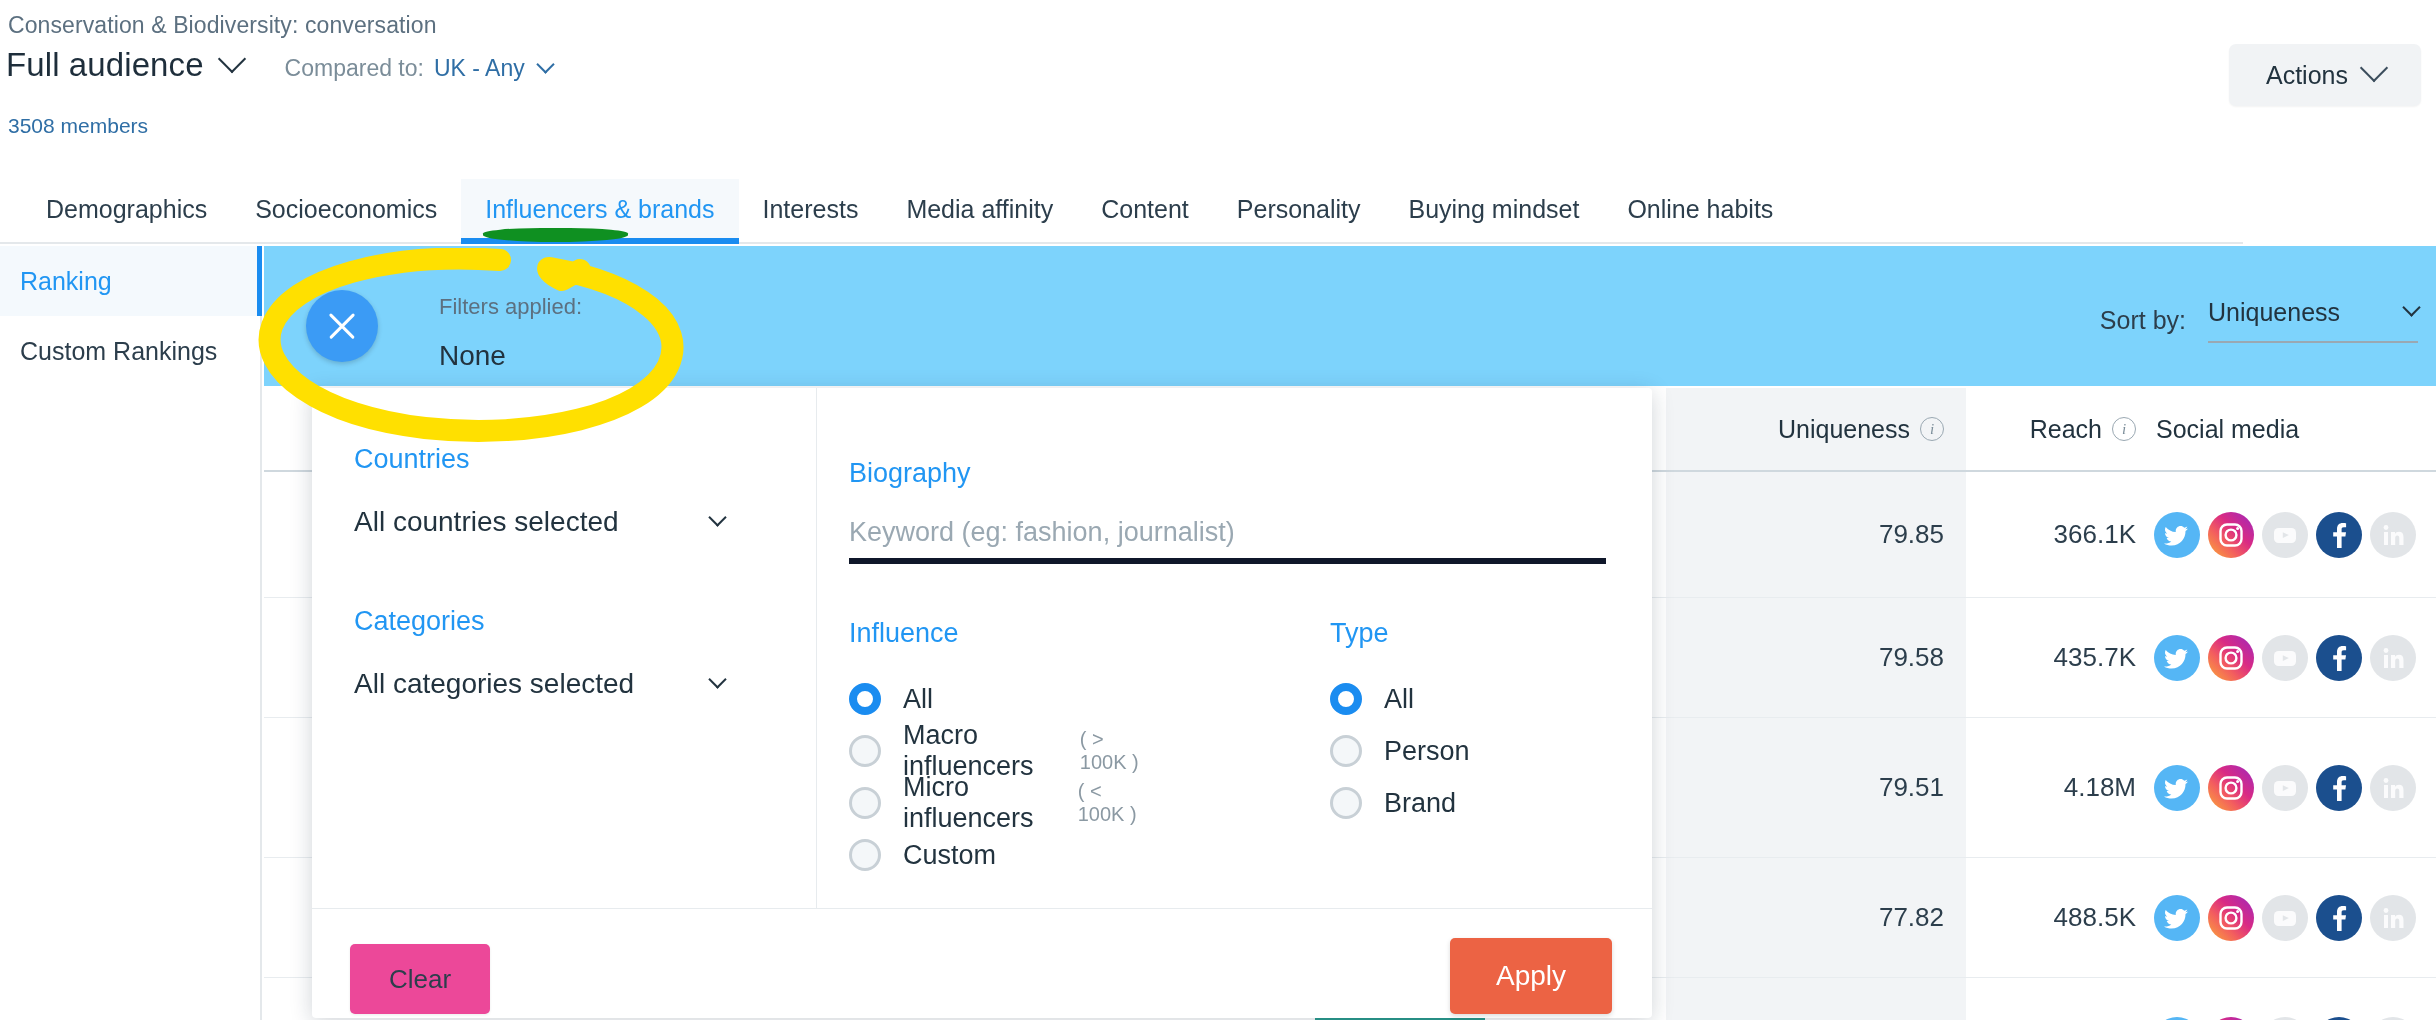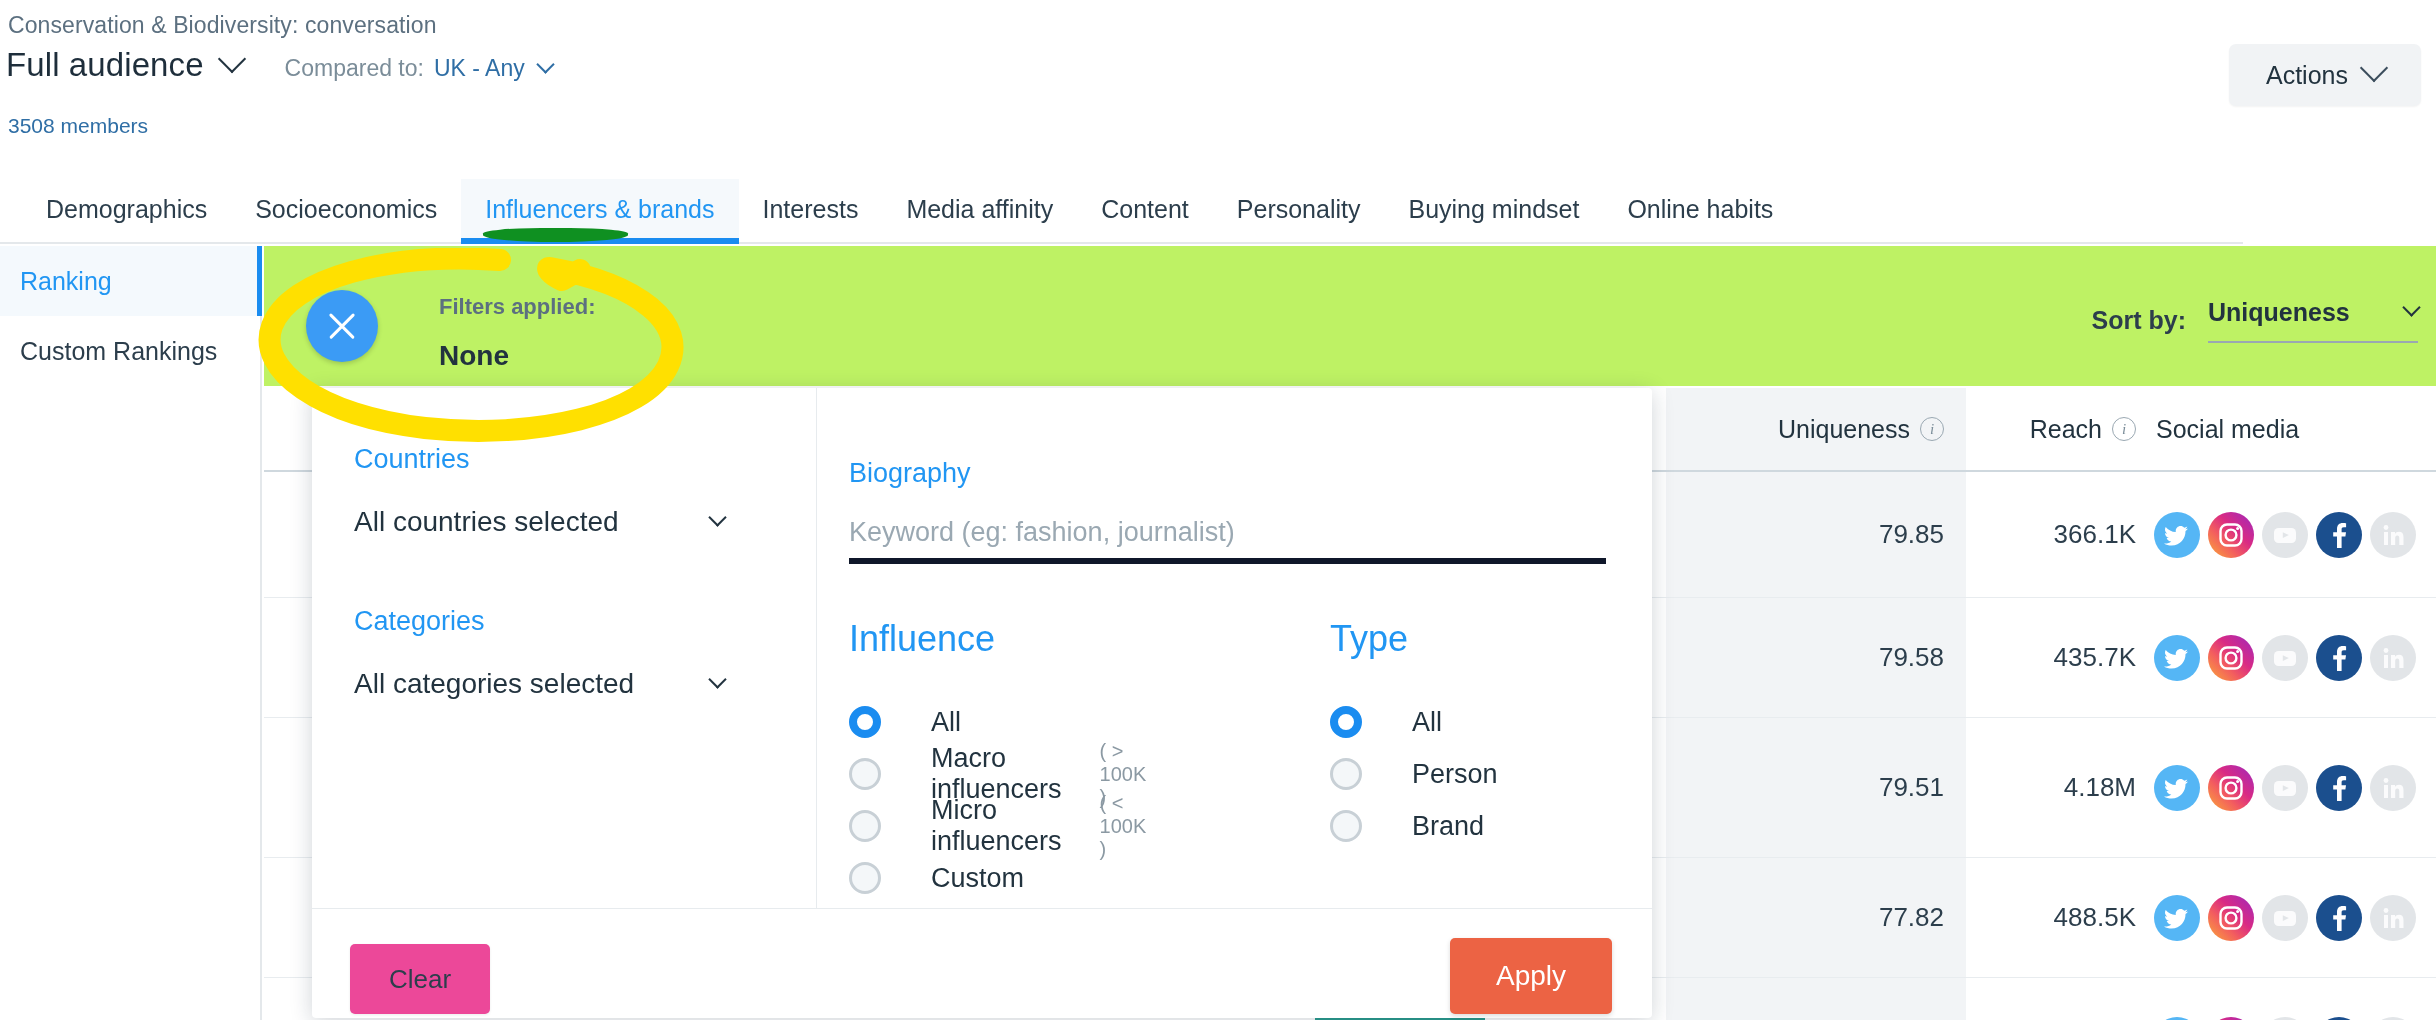--- a/index.html
+++ b/index.html
@@ -75,22 +75,21 @@
   }
   .side-item.active { color: #2196f3; background: #f4f9fd; }
   .side-item.active:after {
     content:""; position:absolute; right:-2px; top:0; bottom:0;
     width:5px; background:#1a8cf0;
   }
 
   
   .filter-bar {
     position: absolute; left: 264px; top: 246px; right: 0; height: 140px;
-    background: #bef264;
-    font-weight: bold;
+    background: #7dd3fc;
   }
   .x-btn {
     position: absolute; left: 42px; top: 44px;
     width: 72px; height: 72px; border-radius: 50%;
     background: #3b9bf5; cursor: pointer;
     box-shadow: 0 2px 5px rgba(0,0,0,.18);
   }
   .x-btn:before, .x-btn:after {
     content: ""; position: absolute; left: 50%; top: 50%;
     width: 34px; height: 2.6px; background: #fff; border-radius: 2px;
@@ -171,22 +170,22 @@
     font-size: 28px; color: #22333f; cursor: pointer; padding-right: 50px;
   }
   .bio-label { position: absolute; left: 537px; top: 70px; font-size: 27px; color: #2196f3; }
   .bio-input {
     position: absolute; left: 537px; top: 118px; width: 757px; height: 58px;
     border: none; border-bottom: 6px solid #0f172a; background: transparent;
     font-size: 27px; color: #22333f; font-family: "Liberation Sans", sans-serif;
     outline: none;
   }
   .bio-input::placeholder { color: #9aa8b2; }
-  .rg-title { font-size: 36px; color: #2196f3; margin-bottom: 36px; }
-  .radio-row { display: flex; align-items: center; height: 52px; cursor: pointer; gap: 28px; }
+  .rg-title { font-size: 27px; color: #2196f3; margin-bottom: 24px; }
+  .radio-row { display: flex; align-items: center; height: 52px; cursor: pointer; }
   .radio {
     width: 32px; height: 32px; border-radius: 50%;
     border: 3px solid #c8d0d6; background: #f4f7f9; flex: 0 0 auto;
   }
   .radio.on { border: 8px solid #1a8cf0; background: #fff; }
   .radio-lbl { margin-left: 22px; font-size: 27px; color: #22333f; }
   .radio-sub { margin-left: 10px; font-size: 20px; color: #8b99a3; }
   .p-divider { position: absolute; left: 0; top: 520px; width: 100%; height: 1px; background: #e7ebee; }
   .btn-clear {
     position: absolute; left: 38px; top: 556px; width: 140px; height: 70px;

